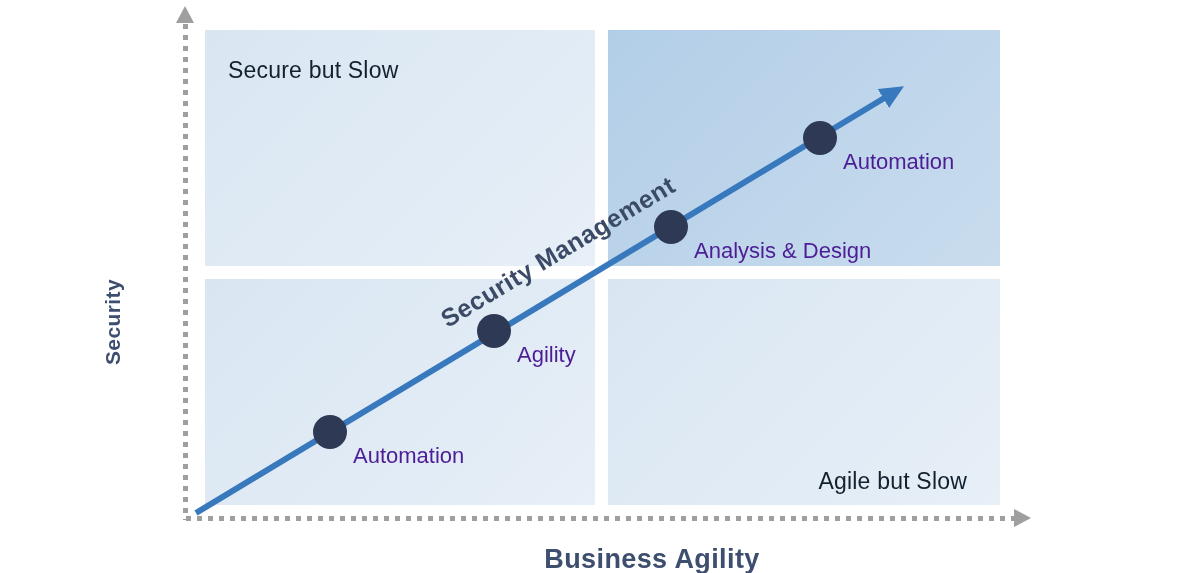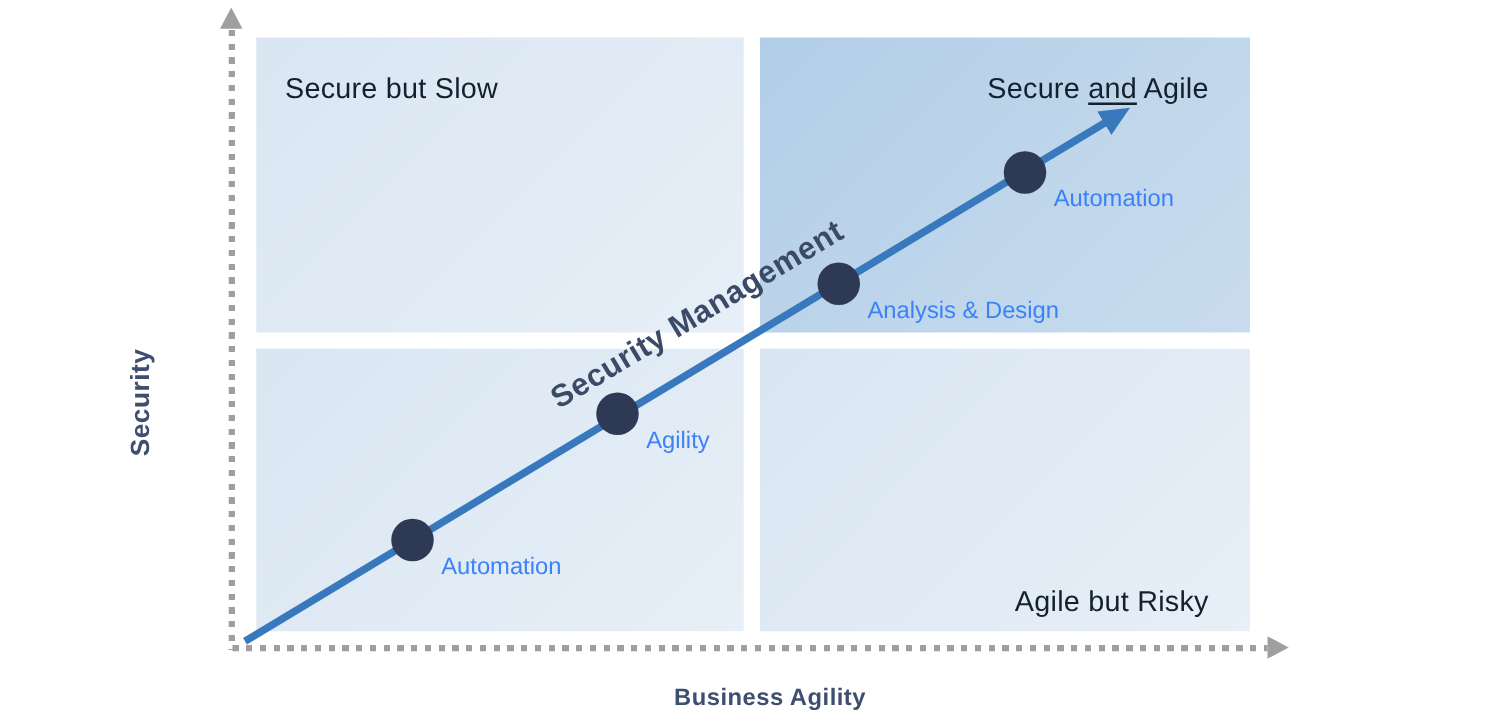--- a/index.html
+++ b/index.html
@@ -63,23 +63,23 @@
     color: #3d4e6e;
     letter-spacing: 0.4px;
     white-space: nowrap;
   }
   .axis-label-y {
     left: 113px; top: 322px;
     transform: translate(-50%, -50%) rotate(-90deg);
     font-size: 21px;
   }
   .axis-label-x {
-    left: 616px; top: 559px;
+    left: 652px; top: 559px;
     transform: translate(-50%, -50%);
-    font-size: 19px;
+    font-size: 27px;
   }
 
   
   .trajectory-svg { position: absolute; left: 0; top: 0; }
 
   .trajectory-label {
     position: absolute;
     left: 558px; top: 252px;
     transform: translate(-50%, -50%) rotate(-31deg);
     font-size: 25px;
@@ -91,39 +91,38 @@
 
   
   .milestone { position: absolute; width: 0; height: 0; }
   .milestone .dot {
     position: absolute; left: -17px; top: -17px;
     width: 34px; height: 34px; border-radius: 50%;
     background: #2e3a55;
   }
   .milestone .m-label {
     position: absolute; left: 23px; top: 11px;
-    font-size: 19px; color: #3b82f6;
+    font-size: 22px; color: #4c1d95;
     white-space: nowrap;
   }
 </style>
 </head>
 <body>
 
 <div class="stage">
 
   <div class="quadrant q-tl"></div>
   <div class="quadrant q-tr"></div>
   <div class="quadrant q-bl"></div>
   <div class="quadrant q-br"></div>
 
   <div class="q-label q-label-tl">Secure but Slow</div>
 
-  <div class="q-label q-label-tr"><span>Secure </span><span class="underlined">and</span><span> Agile</span></div>
 
-  <div class="q-label q-label-br">Agile but Risky</div>
+  <div class="q-label q-label-br">Agile but Slow</div>
 
   <div class="axis-y"></div>
   <div class="axis-x"></div>
   <div class="axis-arrow-up"></div>
   <div class="axis-arrow-right"></div>
 
   <div class="axis-label axis-label-y">Security</div>
   <div class="axis-label axis-label-x">Business Agility</div>
 
   <svg class="trajectory-svg" width="1200" height="573">

